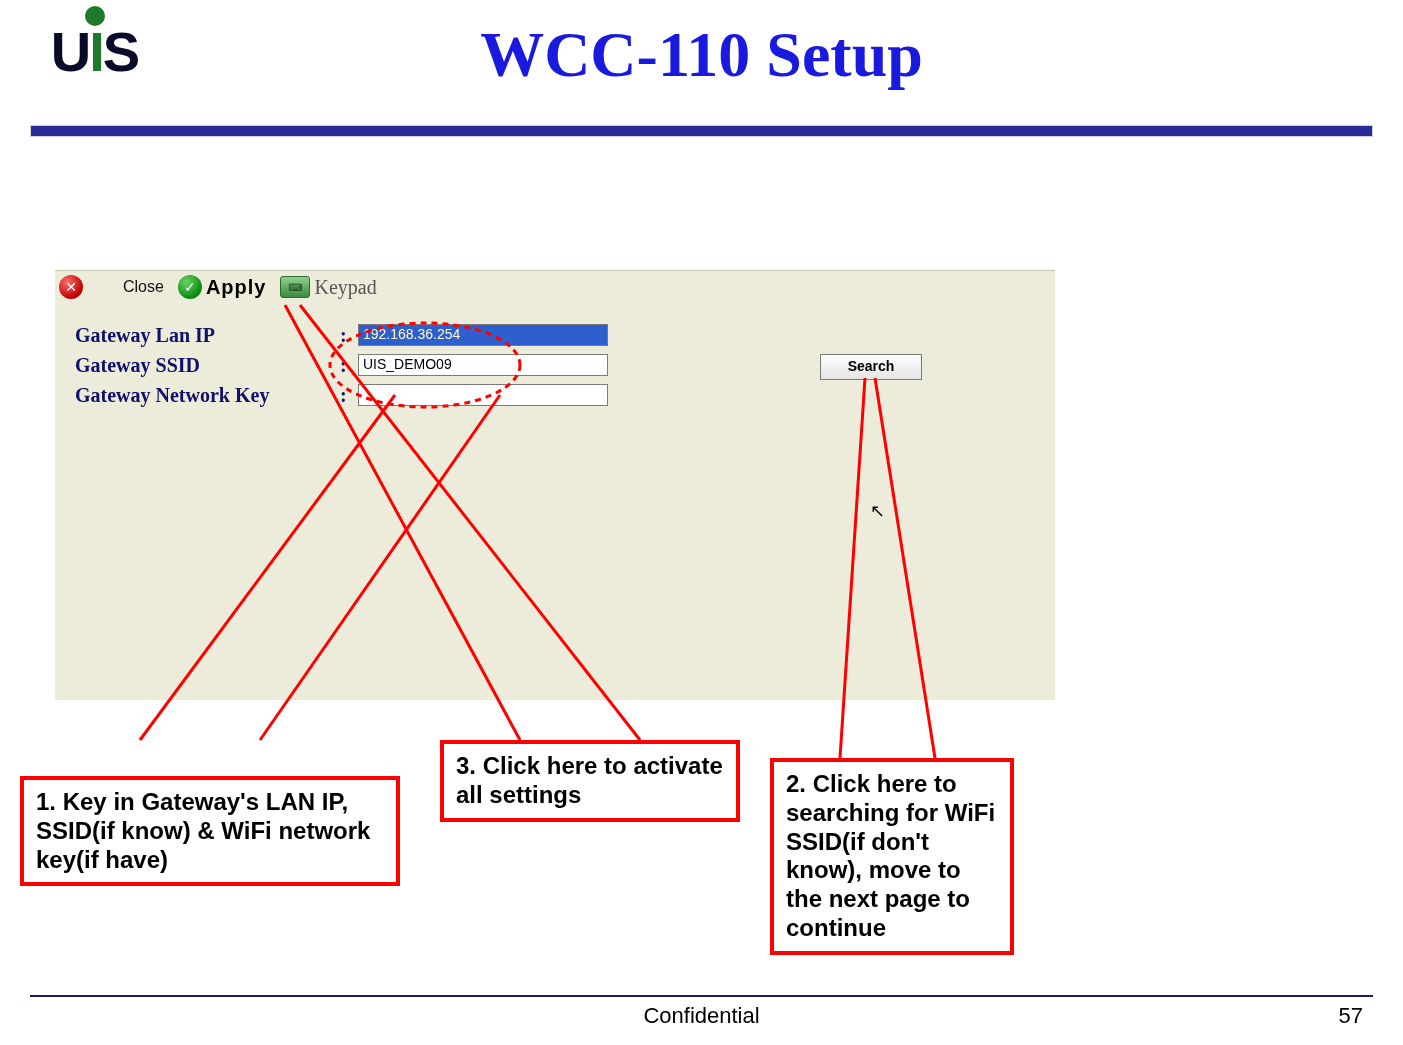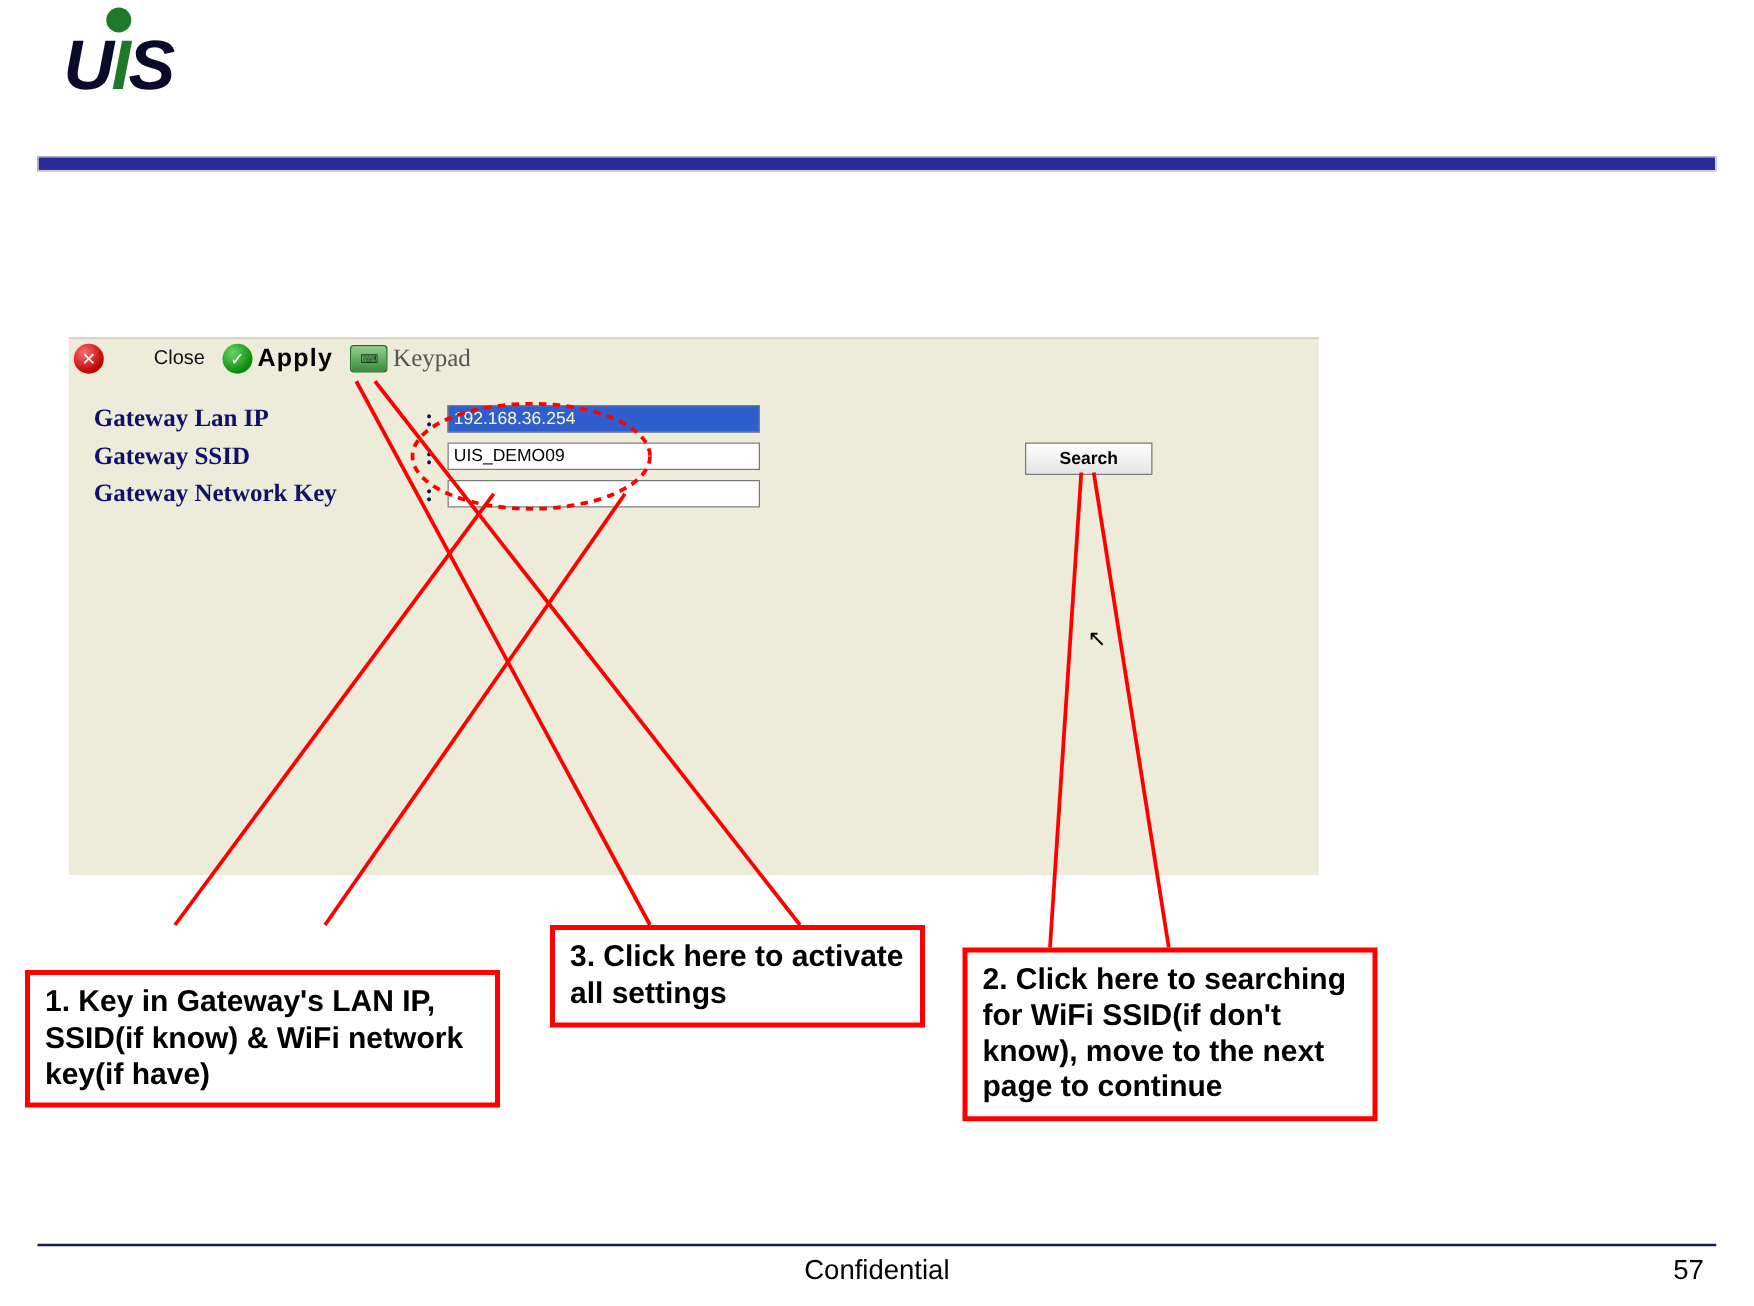--- a/index.html
+++ b/index.html
@@ -9,21 +9,20 @@
     height: 1045px;
     font-family: Arial, "Helvetica Neue", sans-serif;
     background: #ffffff;
     position: relative;
     overflow: hidden;
   }
   .header {
     position: absolute;
     left: 0; right: 0; top: 0;
     height: 130px;
-    font-style: italic;
   }
   .logo {
     position: absolute;
     left: 32px; top: 6px;
     width: 125px;
     text-align: center;
   }
   .logo-dot {
     width: 20px; height: 20px; border-radius: 10px;
     background: #1e7a2a;
@@ -165,21 +164,21 @@
     background: #fff;
     padding: 8px 12px;
     font-family: Arial, sans-serif;
     font-size: 24px;
     font-weight: bold;
     line-height: 1.2;
     box-sizing: border-box;
   }
   #co1 { left: 20px;  top: 740px; width: 380px; margin-top: 36px; }
   #co3 { left: 440px; top: 740px; width: 300px; }
-  #co2 { left: 770px; top: 758px; width: 332px; }
+  #co2 { left: 770px; top: 758px; width: 244px; }
 
   .svg-lines {
     position: absolute;
     left: 0; top: 0;
     width: 1403px; height: 1045px;
     pointer-events: none;
   }
   .svg-lines line, .svg-lines ellipse {
     stroke: #ff0000;
     stroke-width: 3;
@@ -213,20 +212,21 @@
 </head>
 <body>
 
 <div class="header">
   <div class="logo">
     <div class="logo-dot"></div>
     <div class="logo-text">
       <span>U</span><span class="i">I</span><span>S</span>
     </div>
   </div>
+  <div class="title">WCC-110 Setup</div>
 </div>
 <div class="rule-outer"></div>
 
 <div class="panel"></div>
 
 <div class="toolbar">
   <div class="tb-btn">
     <span class="ico ico-close">✕</span>
     <span class="tb-label">Close</span>
   </div>

